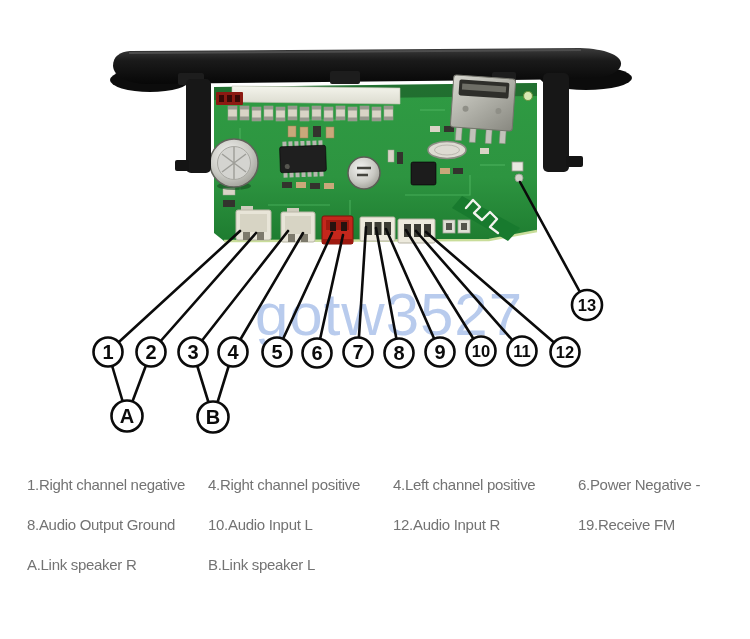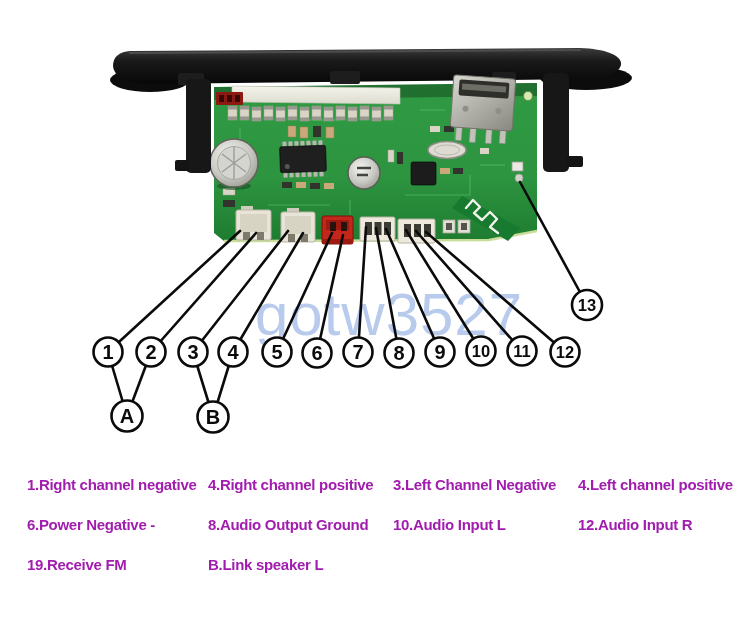--- a/index.html
+++ b/index.html
@@ -14,22 +14,22 @@
   .co-num2 { font:bold 16.5px "Liberation Sans",sans-serif; text-anchor:middle; fill:#0b0b0b; }
   .lead { stroke:#0b0b0b; stroke-width:2.6; stroke-linecap:round; }
   .wm { font:400 60px "Liberation Sans",sans-serif; fill:#b3c7ec; letter-spacing:1px; opacity:.92; }
   
   .legend {
     position:absolute; left:27px; top:476px; width:715px;
     display:grid; grid-template-columns:181px 185px 185px auto;
     grid-auto-rows:40px; align-items:start;
   }
   .legend .cell {
-    font-weight:bold; font-size:15px; letter-spacing:-0.3px;
-    color:#a21caf; white-space:nowrap;
+    font-weight:normal; font-size:15px; letter-spacing:-0.3px;
+    color:#737373; white-space:nowrap;
   }
 </style>
 </head>
 <body>
 
 <div class="canvas">
 
   <svg class="board-svg" width="750" height="470" viewBox="0 0 750 470">
     <defs>
       <linearGradient id="panelGrad" x1="0" y1="0" x2="0" y2="1">
@@ -382,24 +382,24 @@
       <g>
           <circle class="co" cx="213" cy="417" r="15.5"></circle>
           <text class="co-num" x="213" y="424">B</text>
         </g>
     </g>
   </svg>
 
   <div class="legend">
     <div class="cell">1.Right channel negative</div>
     <div class="cell">4.Right channel positive</div>
-    <div class="cell">3.Left Channel Negative</div>
     <div class="cell">4.Left channel positive</div>
     <div class="cell">6.Power Negative -</div>
     <div class="cell">8.Audio Output Ground</div>
     <div class="cell">10.Audio Input L</div>
     <div class="cell">12.Audio Input R</div>
     <div class="cell">19.Receive FM</div>
+    <div class="cell">A.Link speaker R</div>
     <div class="cell">B.Link speaker L</div>
     <div class="cell"></div>
   </div>
 
 </div>
 
 </body></html>

